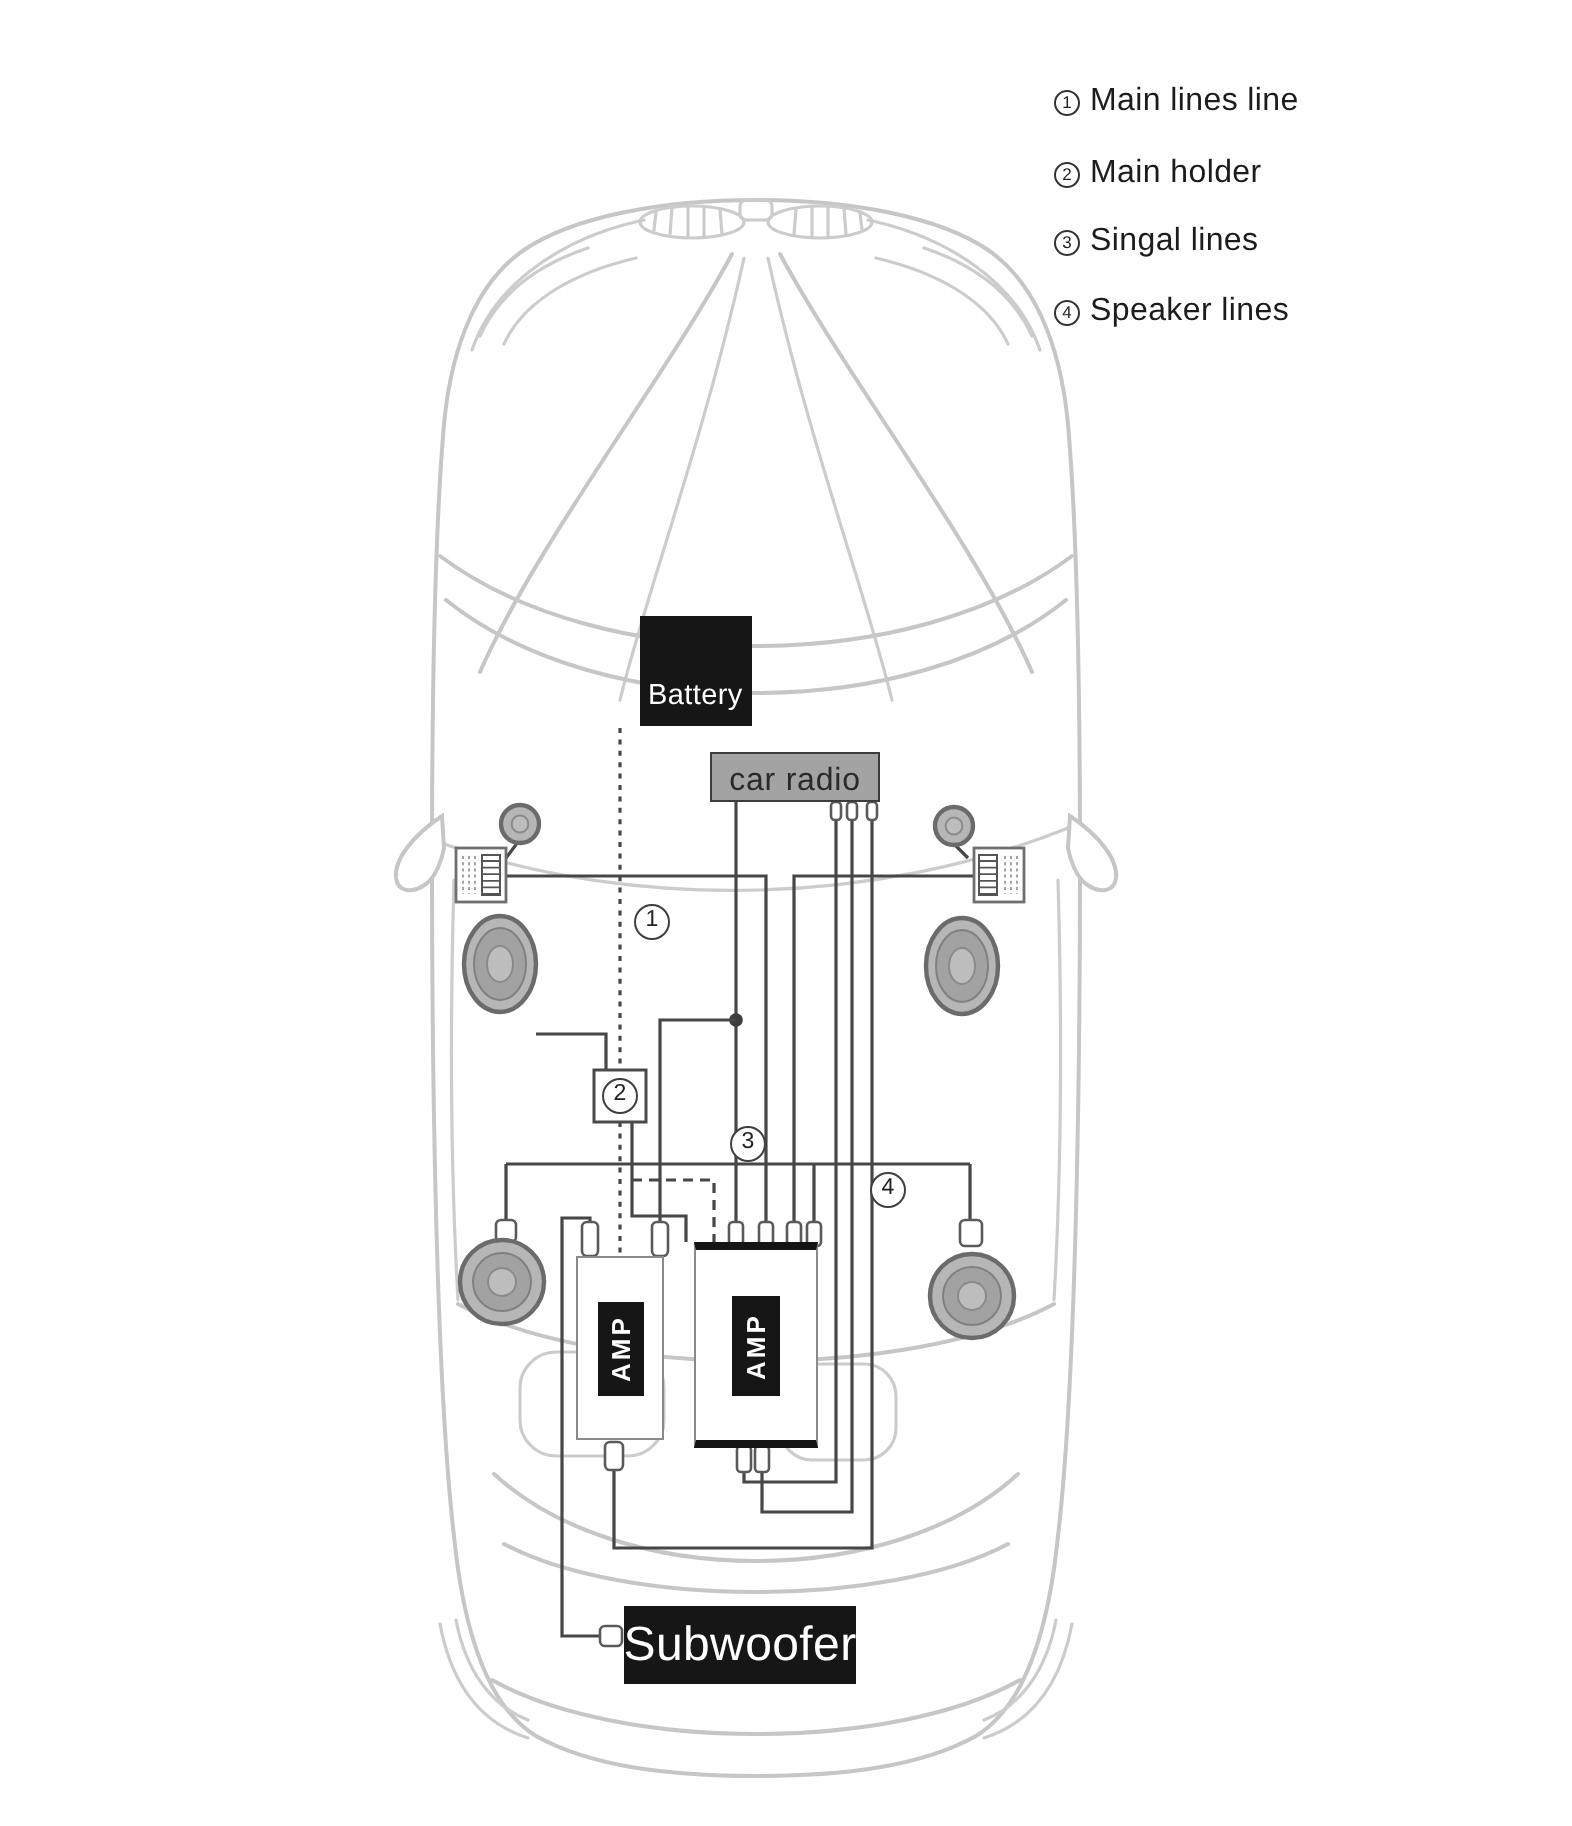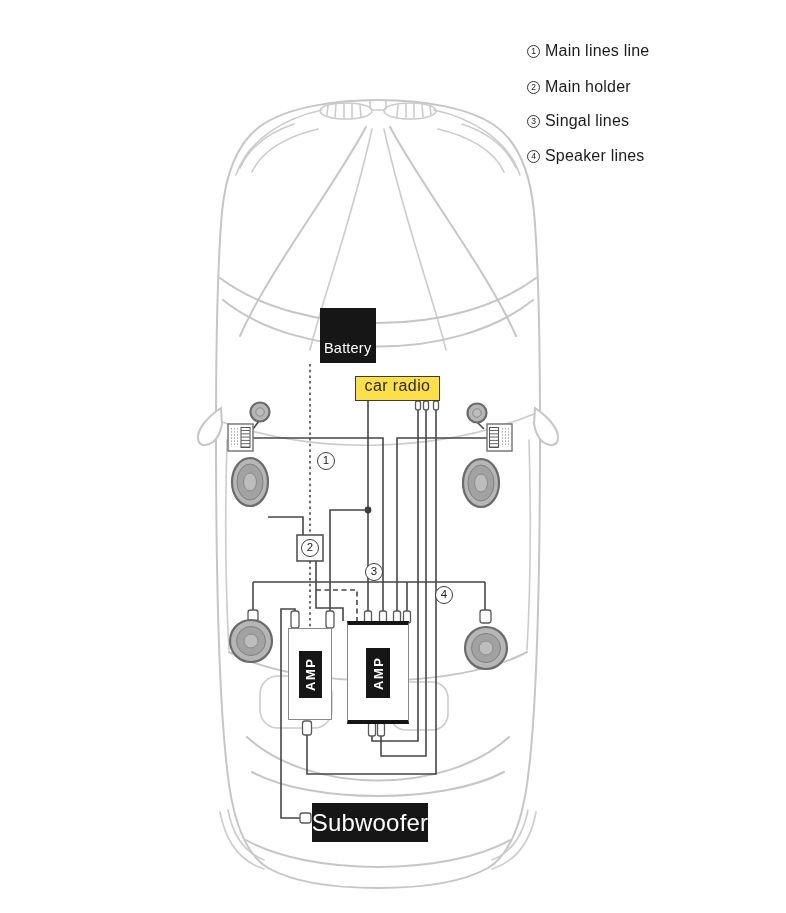--- a/index.html
+++ b/index.html
@@ -21,22 +21,22 @@
   .xover{fill:#ffffff;stroke:#6f6f6f;stroke-width:1.4;}
   .comb{fill:#ffffff;stroke:#555555;stroke-width:1;}
   .tooth{stroke:#555555;stroke-width:0.9;}
   .tinytext{stroke:#9a9a9a;stroke-width:0.9;stroke-dasharray:1.5 1.6;}
   .fusebox{fill:#ffffff;stroke:#4a4a4a;stroke-width:1.5;}
 
   
   .blackbox{position:absolute;background:#161616;color:#ffffff;box-sizing:border-box;}
   .battery-box{left:282px;top:308px;width:56px;height:55px;display:flex;align-items:flex-end;padding:0 0 7px 4px;margin-left:38px;}
   .battery-box .lbl{font-size:14.5px;letter-spacing:.2px;}
-  .radio-box{position:absolute;left:355px;top:376px;width:85px;height:25px;background:#fde047;
-    border:1.6px solid #3c3c3c;box-sizing:border-box;display:flex;align-items:flex-start;justify-content:center;}
+  .radio-box{position:absolute;left:355px;top:376px;width:85px;height:25px;background:#a3a3a3;
+    border:1.6px solid #3c3c3c;box-sizing:border-box;display:flex;align-items:flex-end;justify-content:center;}
   .radio-box .lbl{font-size:16px;font-weight:500;color:#2a2a2a;letter-spacing:.4px;white-space:nowrap;}
   .amp-body{position:absolute;background:#ffffff;box-sizing:border-box;display:flex;align-items:center;justify-content:center;}
   .amp-left{left:288px;top:628px;width:44px;height:92px;border:1.5px solid #8a8a8a;}
   .amp-right{left:347px;top:621px;width:62px;height:103px;border-left:1.5px solid #8a8a8a;border-right:1.5px solid #8a8a8a;
     border-top:4.5px solid #141414;border-bottom:4.5px solid #141414;}
   .amp-label{background:#161616;color:#fff;display:flex;align-items:center;justify-content:center;
     writing-mode:vertical-rl;transform:rotate(180deg);font-size:13px;font-weight:bold;letter-spacing:1.5px;}
   .amp-left .amp-label{width:23px;height:47px;}
   .amp-right .amp-label{width:24px;height:50px;}
   .sub-box{left:312px;top:803px;width:116px;height:39px;display:flex;align-items:center;justify-content:center;text-align:right;}

